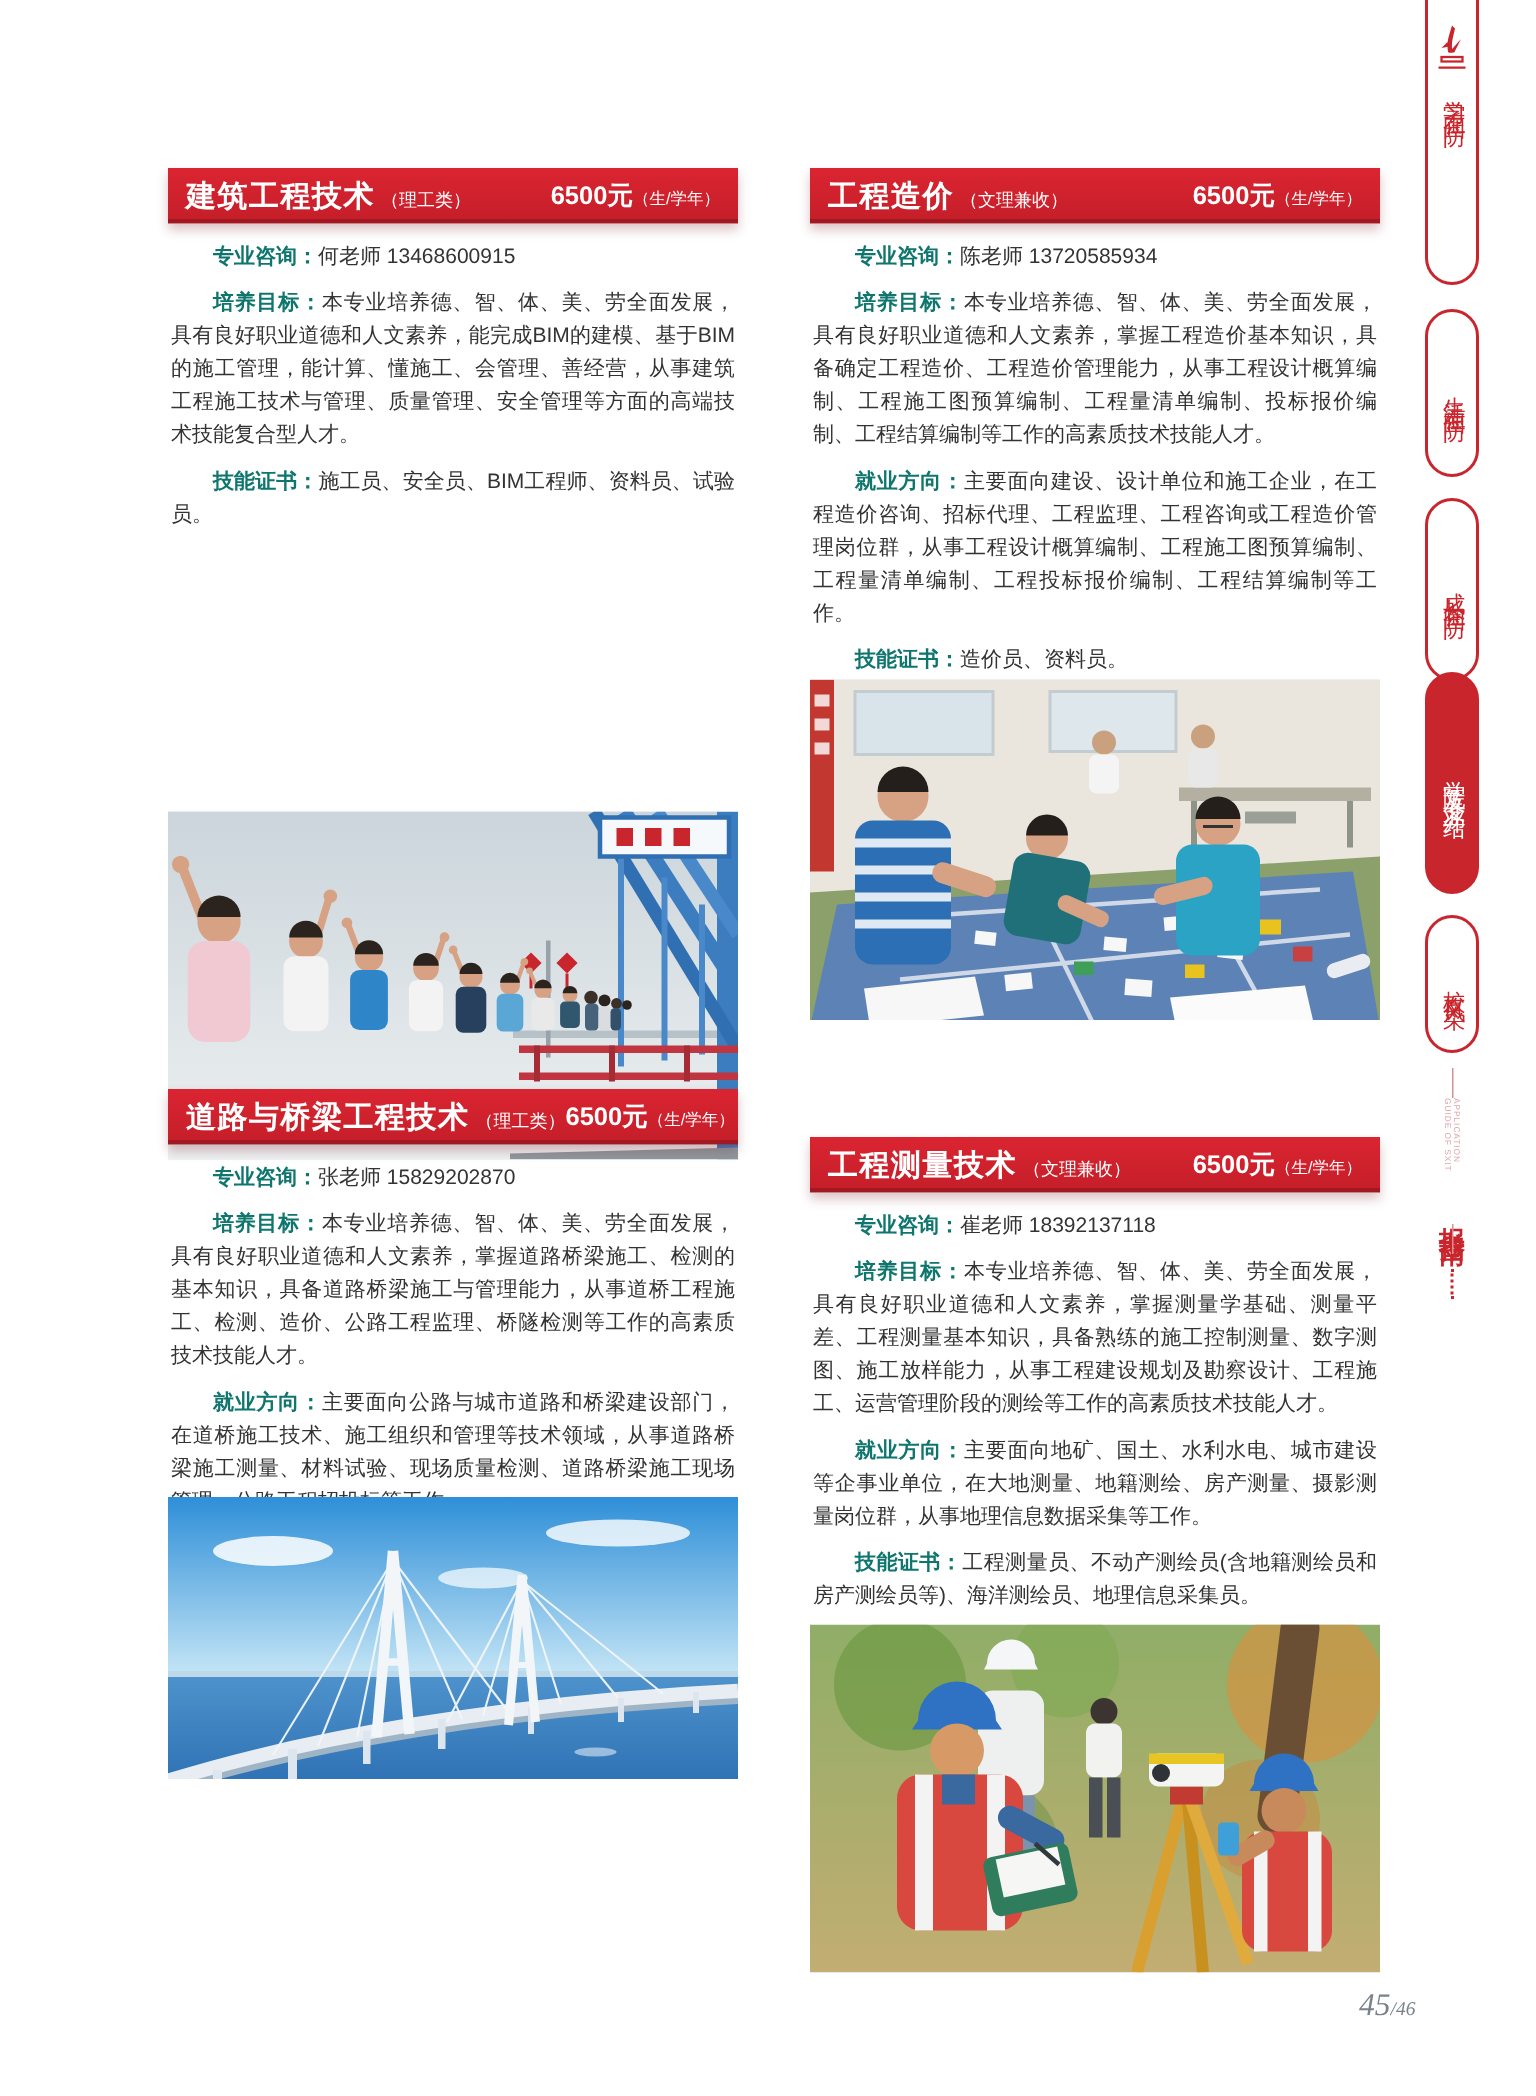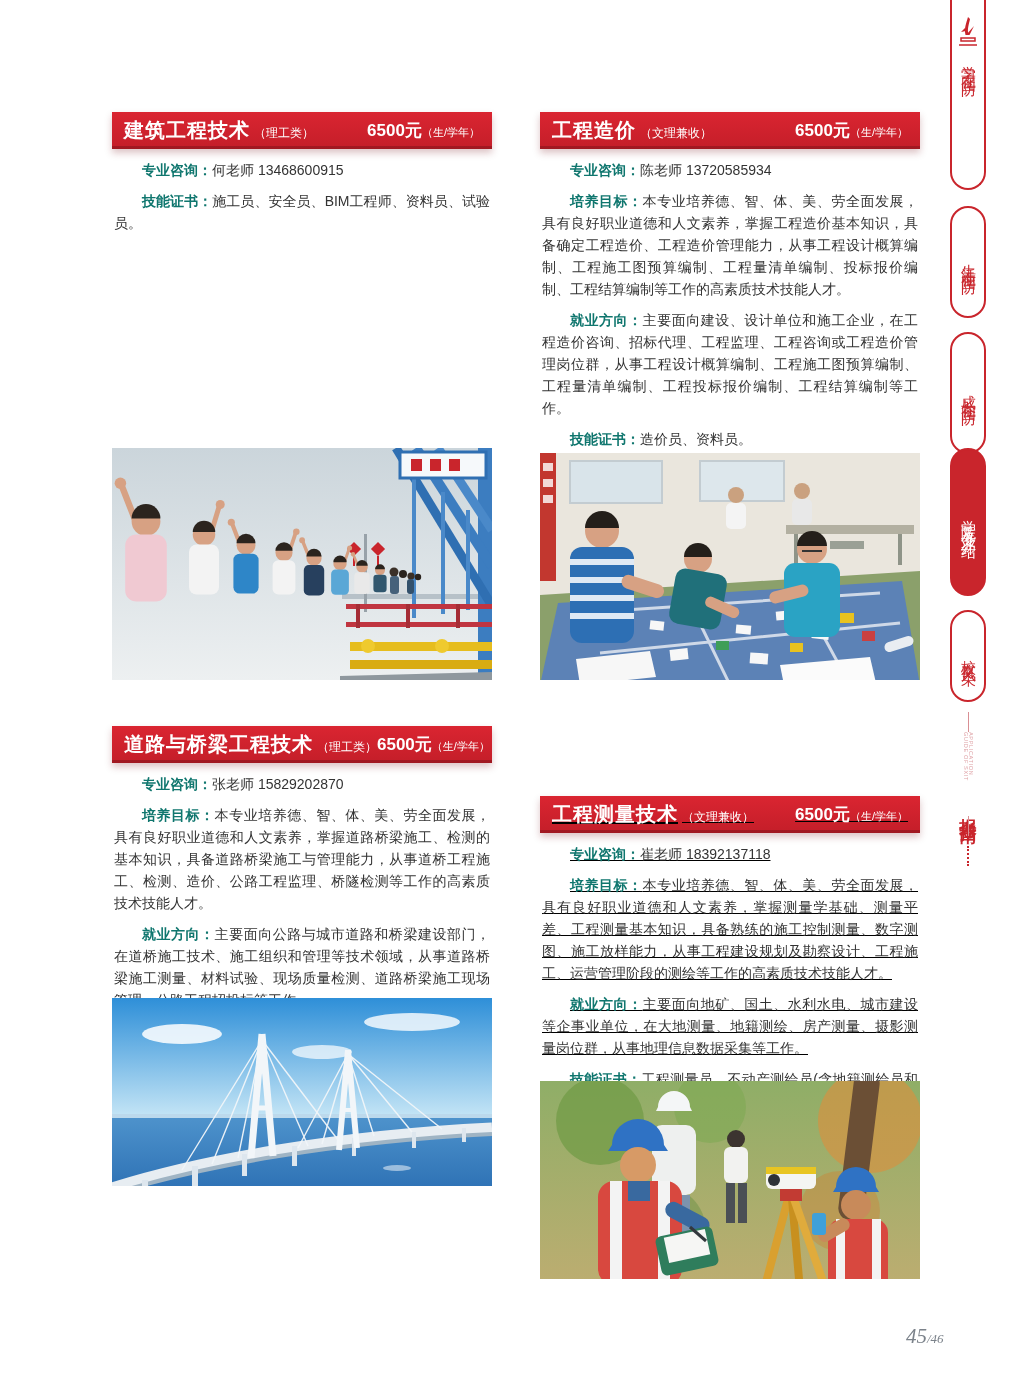--- a/index.html
+++ b/index.html
@@ -38,33 +38,34 @@
   .pagenum{position:absolute;left:906px;top:1324px;font-family:"Liberation Serif","DejaVu Serif",serif;
            font-style:italic;color:#7b828a;}
   .pagenum .big{font-size:21px;}
   .pagenum .small{font-size:13px;}
 </style>
 </head>
 <body>
 
 <div class="page">
 
-  <section class="card" style="left:112px;top:112px;height:568px;">
+  <section class="card" style="left:112px;top:112px;height:661px;">
     <header class="bar">
       <span class="t-wrap">
         <span class="title">建筑工程技术</span>
         <span class="cat">（理工类）</span>
       </span>
       <span class="fee-wrap">
         <span class="fee">6500元</span>
         <span class="fee-unit">（生/学年）</span>
       </span>
     </header>
     <div class="body">
       <p class="para"><b class="lbl">专业咨询：</b><span>何老师 13468600915</span></p>
+      <p class="para"><b class="lbl">培养目标：</b><span>本专业培养德、智、体、美、劳全面发展，具有良好职业道德和人文素养，能完成BIM的建模、基于BIM的施工管理，能计算、懂施工、会管理、善经营，从事建筑工程施工技术与管理、质量管理、安全管理等方面的高端技术技能复合型人才。</span></p>
       <p class="para"><b class="lbl">技能证书：</b><span>施工员、安全员、BIM工程师、资料员、试验员。</span></p>
     </div>
     <div class="photo">
       <svg viewBox="0 0 380 232" preserveAspectRatio="none" aria-hidden="true">
         <defs>
             <linearGradient id="sky1" x1="0" y1="0" x2="0" y2="1">
           <stop offset="0" stop-color="#cbd5db"></stop>
               <stop offset="1" stop-color="#edf0f1"></stop>
             </linearGradient>
           </defs>
@@ -308,21 +309,21 @@
         </g>
         <ellipse cx="60" cy="218" rx="34" ry="8" fill="#2f6f4e"></ellipse>
         <rect x="96" y="206" width="16" height="6" fill="#f0f3f5"></rect>
           <rect x="99" y="201" width="7" height="5" fill="#d8dee2"></rect>
         <ellipse cx="285" cy="170" rx="14" ry="3" fill="#ffffff" opacity=".5"></ellipse>
         <ellipse cx="120" cy="200" rx="18" ry="3.5" fill="#ffffff" opacity=".35"></ellipse>
       </svg>
     </div>
   </section>
 
-  <section class="card" style="left:540px;top:796px;height:483px;text-decoration:underline;">
+  <section class="card" style="left:540px;top:758px;height:557px;">
     <header class="bar">
       <span class="t-wrap">
         <span class="title">工程测量技术</span>
         <span class="cat">（文理兼收）</span>
       </span>
       <span class="fee-wrap">
         <span class="fee">6500元</span>
         <span class="fee-unit">（生/学年）</span>
       </span>
     </header>

